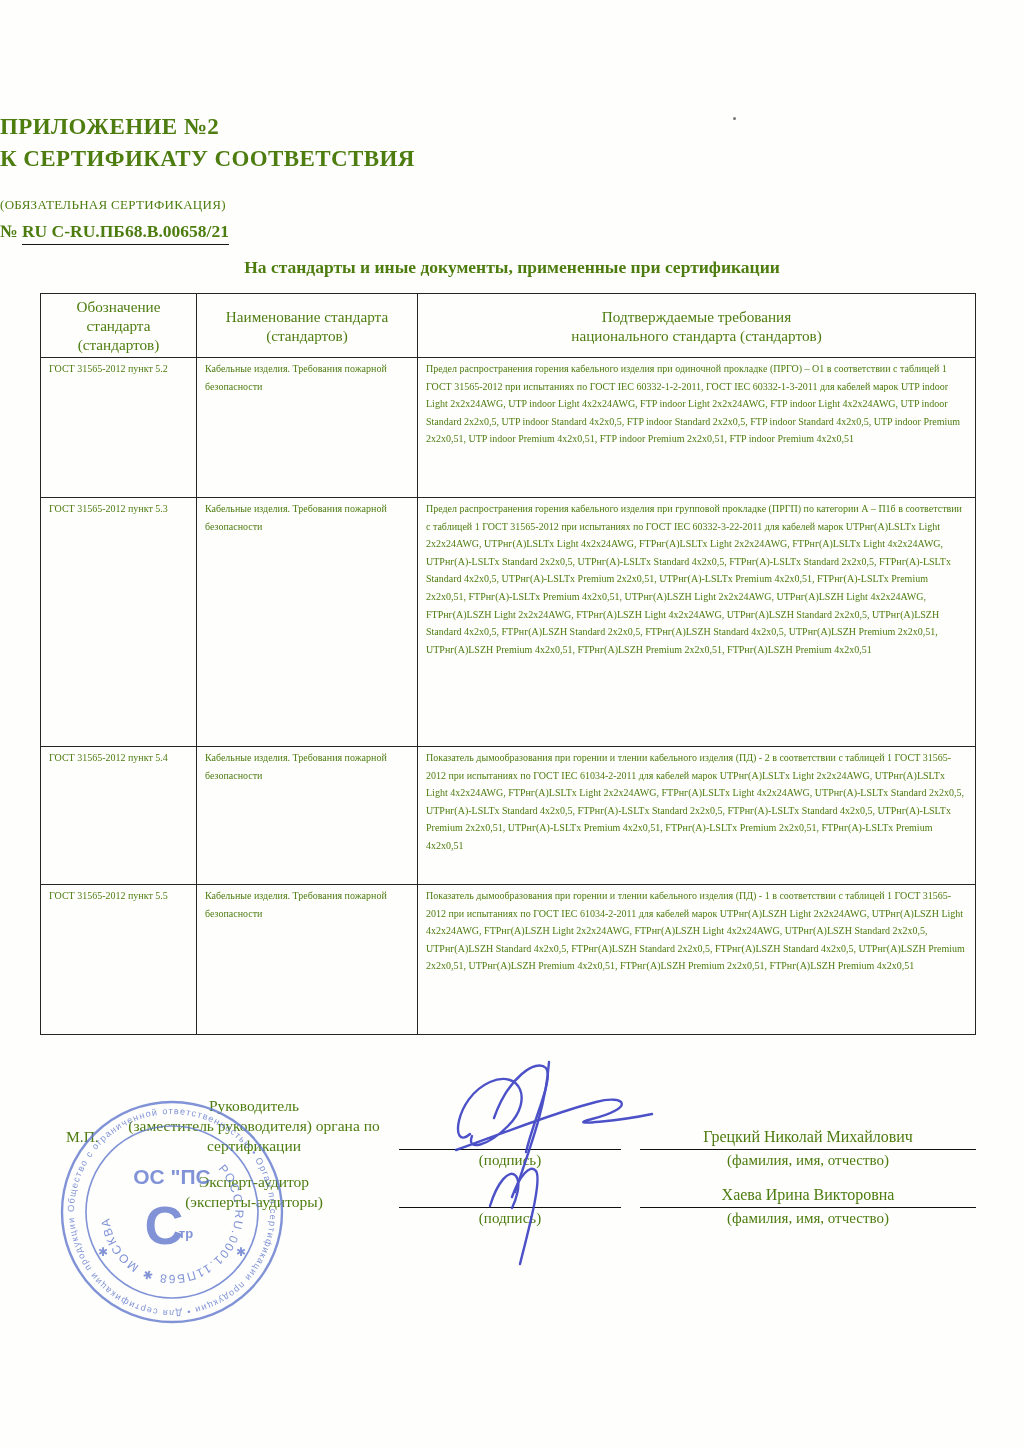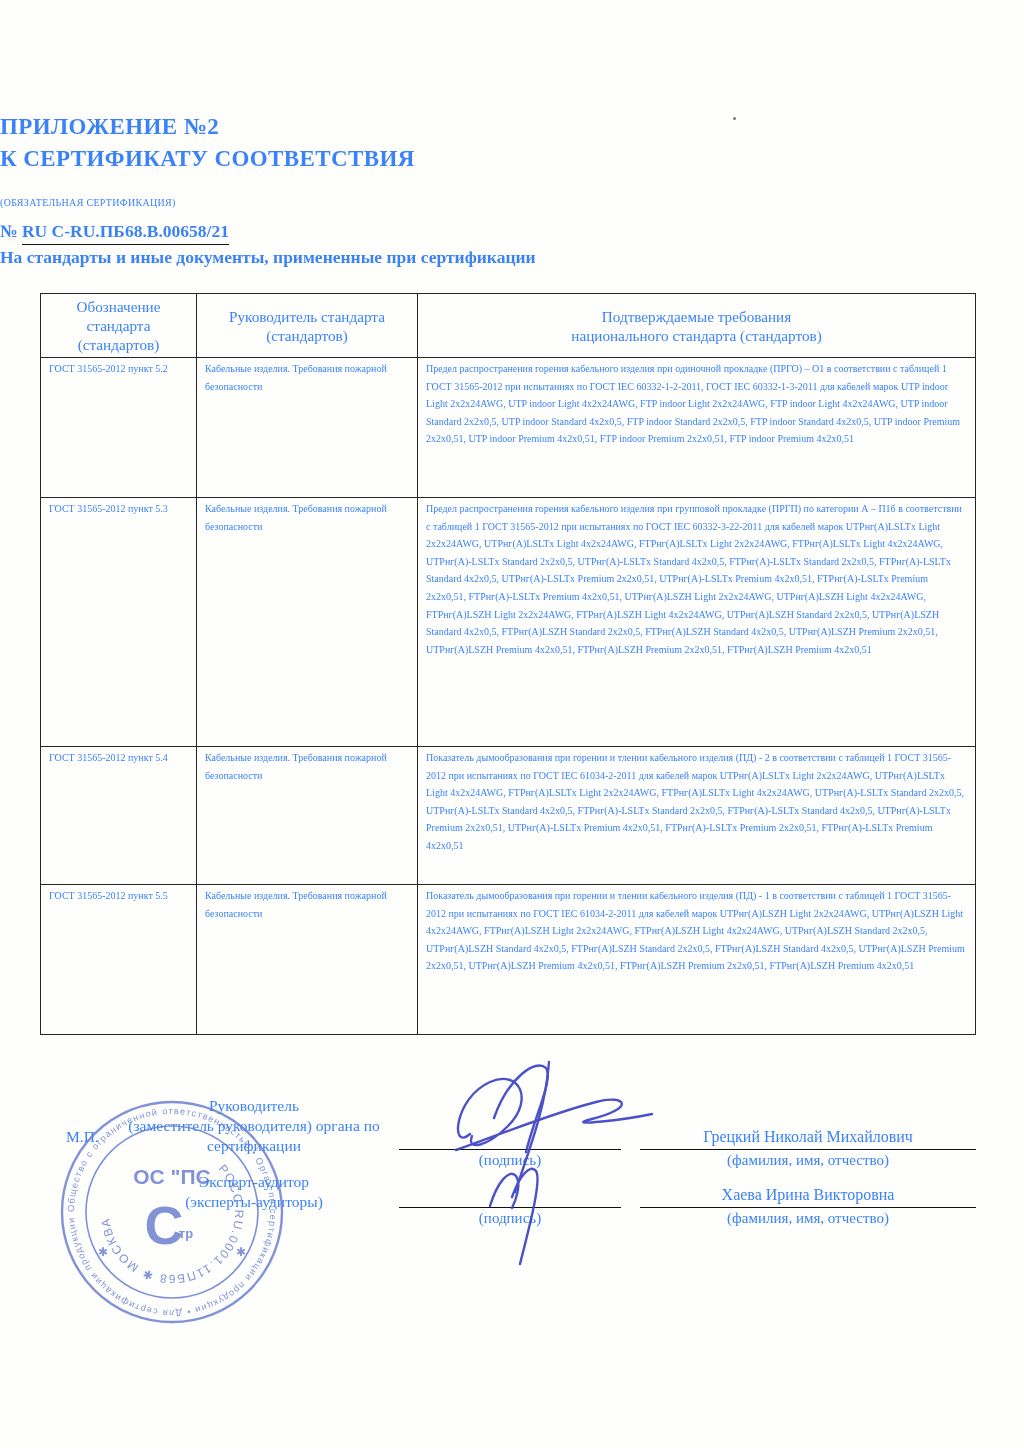--- a/index.html
+++ b/index.html
@@ -1,27 +1,27 @@
 <!DOCTYPE html>
 <html><head>
 <meta charset="utf-8">
 <style>
   html,body{margin:0;padding:0;background:#e8e8e8;}
   .page{
     position:relative;width:1024px;height:1448px;margin:0 auto;
-    background:#fefefd;color:#3b82f6;
+    background:#fefefd;color:#4d7c0f;
     font-family:"Liberation Serif","DejaVu Serif",serif;
     overflow:hidden;
   }
   .title-1{position:absolute;top:114px;width:100%;font-size:23px;font-weight:bold;letter-spacing:.4px;}
   .title-2{position:absolute;top:146px;width:100%;font-size:23px;font-weight:bold;letter-spacing:.4px;}
-  .subtitle{position:absolute;top:197px;width:100%;font-size:10px;letter-spacing:.3px;}
+  .subtitle{position:absolute;top:197px;width:100%;font-size:13px;letter-spacing:.3px;}
   .cert-number{position:absolute;top:221px;width:100%;font-size:17.5px;font-weight:bold;}
   .cert-number .u{border-bottom:1.6px solid #161616;padding-bottom:3px;}
-  .section-heading{position:absolute;top:247px;width:100%;font-size:17.5px;font-weight:bold;}
+  .section-heading{position:absolute;top:257px;width:100%;font-size:17.5px;font-weight:bold;text-align:center;}
   
   table.std{
     position:absolute;left:40px;top:293px;width:936px;
     border-collapse:collapse;table-layout:fixed;padding-left:32px;
   }
   table.std th,table.std td{
     border:1.5px solid #262626;
     font-size:10px;line-height:17.6px;
   }
   table.std th{
@@ -70,21 +70,21 @@
 
   <table class="std">
     <colgroup>
         <col style="width:156px">
         <col style="width:221px">
         <col>
       </colgroup>
     <thead>
       <tr style="height:55px">
         <th>Обозначение стандарта (стандартов)</th>
-        <th>Руководитель стандарта (стандартов)</th>
+        <th>Наименование стандарта (стандартов)</th>
         <th class="wrap2">Подтверждаемые требования
 национального стандарта (стандартов)</th>
       </tr>
     </thead>
     <tbody>
       <tr style="height:140px">
         <td>ГОСТ 31565-2012 пункт 5.2</td>
         <td>Кабельные изделия. Требования пожарной безопасности</td>
         <td class="c-req">Предел распространения горения кабельного изделия при одиночной прокладке (ПРГО) – О1 в соответствии с таблицей 1 ГОСТ 31565-2012 при испытаниях по ГОСТ IEC 60332-1-2-2011, ГОСТ IEC 60332-1-3-2011 для кабелей марок UTP indoor Light 2x2x24AWG, UTP indoor Light 4x2x24AWG, FTP indoor Light 2x2x24AWG, FTP indoor Light 4x2x24AWG, UTP indoor Standard 2x2x0,5, UTP indoor Standard 4x2x0,5, FTP indoor Standard 2x2x0,5, FTP indoor Standard 4x2x0,5, UTP indoor Premium 2x2x0,51, UTP indoor Premium 4x2x0,51, FTP indoor Premium 2x2x0,51, FTP indoor Premium 4x2x0,51</td>
       </tr>

